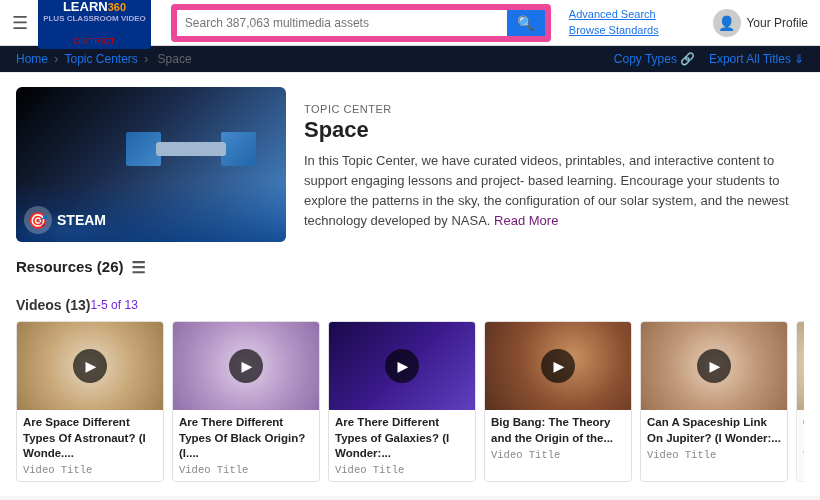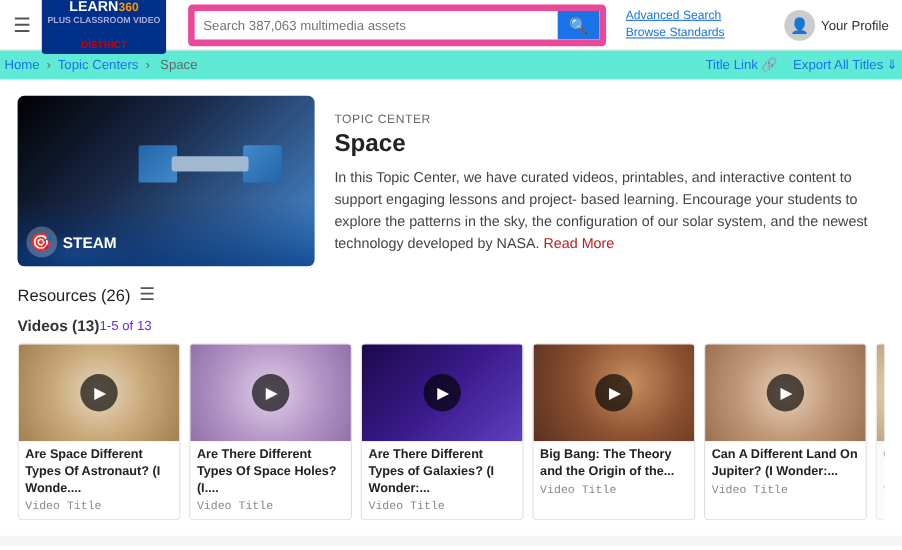--- a/index.html
+++ b/index.html
@@ -22,21 +22,21 @@
       color: #fff;
       font-size: 11px;
       font-weight: bold;
       padding: 2px 5px;
       border-radius: 3px;
       line-height: 1.2;
     }
     .logo-learn { color: #fff; font-size: 13px; font-weight: bold; }
     .logo-360 { color: #f90; }
     .logo-sub { font-size: 8px; color: #aad; }
-    .logo-district { color: #c00; font-size: 9px; font-weight: bold; margin-top: 12px; text-align: center; }
+    .logo-district { color: #c00; font-size: 9px; font-weight: normal; margin-top: 12px; text-align: center; }
     .logo-inner { display: flex; flex-direction: column; align-items: center; }
     .search-bar {
       flex: 1;
       display: flex;
       align-items: center;
       border: 6px solid #ec4899;
       border-radius: 4px;
       overflow: hidden;
       max-width: 380px;
       margin-left: 10px;
@@ -56,22 +56,22 @@
       color: #fff;
       font-size: 14px;
     }
     .header-links { margin-left: 8px; font-size: 11px; color: #1a73e8; line-height: 1.4; }
     .header-links div { cursor: pointer; text-decoration: underline; }
     .profile-area { margin-left: auto; display: flex; align-items: center; gap: 5px; font-size: 12px; cursor: pointer; }
     .profile-icon { width: 28px; height: 28px; border-radius: 50%; background: #ccc; display: flex; align-items: center; justify-content: center; font-size: 14px; }
 
     
     .breadcrumb-bar {
-      background: #5eead4;
-      padding: 6px 4px;
+      background: #0f172a;
+      padding: 6px 16px;
       border-bottom: 1px solid #eee;
       display: flex;
       align-items: center;
       justify-content: space-between;
       font-size: 12px;
     }
     .breadcrumb a { color: #1a73e8; text-decoration: none; cursor: pointer; }
     .breadcrumb span { color: #666; margin: 0 3px; }
     .breadcrumb-actions { display: flex; gap: 14px; font-size: 12px; color: #1a73e8; cursor: pointer; }
     .breadcrumb-actions span { display: flex; align-items: center; gap: 3px; }
@@ -146,30 +146,30 @@
       bottom: -10px; left: -10px;
       width: 120px; height: 40px;
       background: radial-gradient(ellipse, rgba(70,130,200,0.5) 0%, transparent 70%);
       border-radius: 50%;
     }
 
     .topic-info { flex: 1; margin-top: 16px; }
     .topic-label { font-size: 11px; color: #666; text-transform: uppercase; letter-spacing: 0.5px; margin-bottom: 2px; }
     .topic-title { font-size: 22px; font-weight: bold; margin-bottom: 8px; color: #222; }
     .topic-desc { font-size: 13px; color: #444; line-height: 1.55; }
-    .topic-desc a { color: #b91c1c; }
+    .topic-desc a { color: #701a75; }
 
     
     .resources-header {
       display: flex;
-      align-items: flex-end;
+      align-items: flex-start;
       gap: 8px;
       font-size: 15px;
-      font-weight: normal;
-      margin-bottom: 10px;
+      font-weight: bold;
+      margin-bottom: 20px;
       color: #222;
     }
     .list-icon { font-size: 16px; color: #555; cursor: pointer; }
 
     .section-header {
       display: flex;
       align-items: center;
       justify-content: flex-start;
       margin-bottom: 8px;
     }
@@ -267,21 +267,21 @@
 <div class="breadcrumb-bar">
   <div class="breadcrumb">
     <a>Home</a>
     <span>›</span>
     <a>Topic Centers</a>
     <span>›</span>
     <span>Space</span>
   </div>
   <div class="breadcrumb-actions">
     <span>
-      <span>Title Link</span>
+      <span>Copy Types</span>
       <span>🔗</span>
     </span>
     <span>
       <span>Export All Titles</span>
       <span>⇓</span>
     </span>
   </div>
 </div>
 
 <div class="main">
@@ -332,21 +332,21 @@
         <div class="card-sub">Video Title</div>
       </div>
     </div>
     <div class="card">
       <div class="card-thumb card-thumb-2">
         <div class="play-btn">
             <span class="play-triangle">▶</span>
           </div>
       </div>
       <div class="card-body">
-        <div class="card-title">Are There Different Types Of Space Holes? (I....</div>
+        <div class="card-title">Are There Different Types Of Black Origin? (I....</div>
         <div class="card-sub">Video Title</div>
       </div>
     </div>
     <div class="card">
       <div class="card-thumb card-thumb-3">
         <div class="play-btn">
             <span class="play-triangle">▶</span>
           </div>
       </div>
       <div class="card-body">
@@ -365,21 +365,21 @@
         <div class="card-sub">Video Title</div>
       </div>
     </div>
     <div class="card">
       <div class="card-thumb card-thumb-5">
         <div class="play-btn">
             <span class="play-triangle">▶</span>
           </div>
       </div>
       <div class="card-body">
-        <div class="card-title">Can A Different Land On Jupiter? (I Wonder:...</div>
+        <div class="card-title">Can A Spaceship Link On Jupiter? (I Wonder:...</div>
         <div class="card-sub">Video Title</div>
       </div>
     </div>
     <div class="card-partial">
       <div class="card-thumb card-thumb-1" style="height:88px;">
         
       </div>
       <div class="card-body">
         <div class="card-title" style="font-size:11px;">Car...</div>
         <div class="card-sub">Vide...</div>

